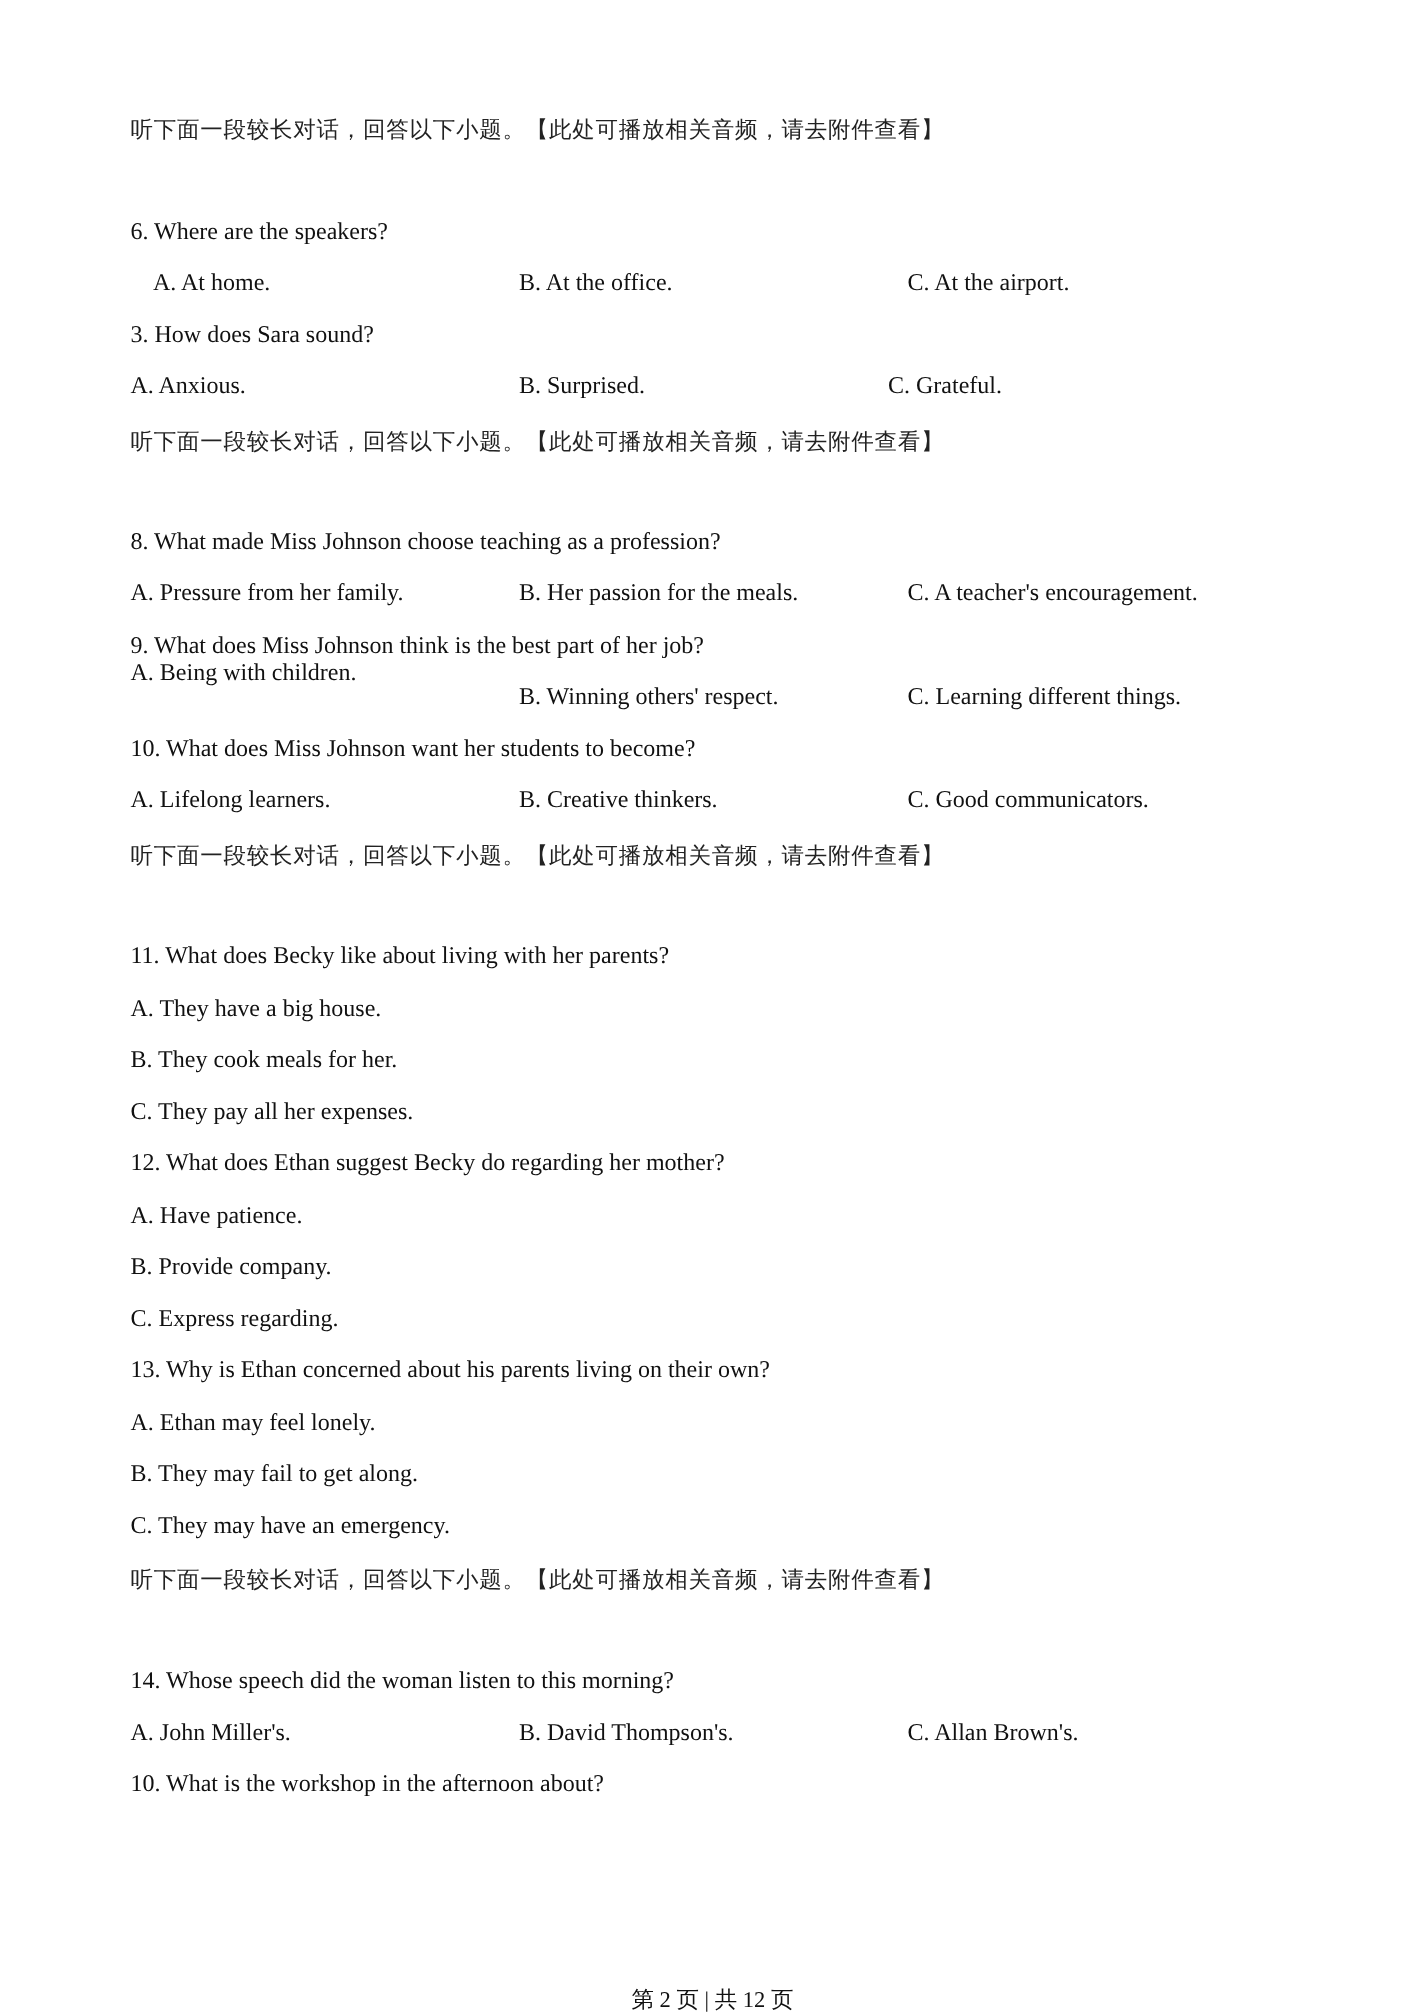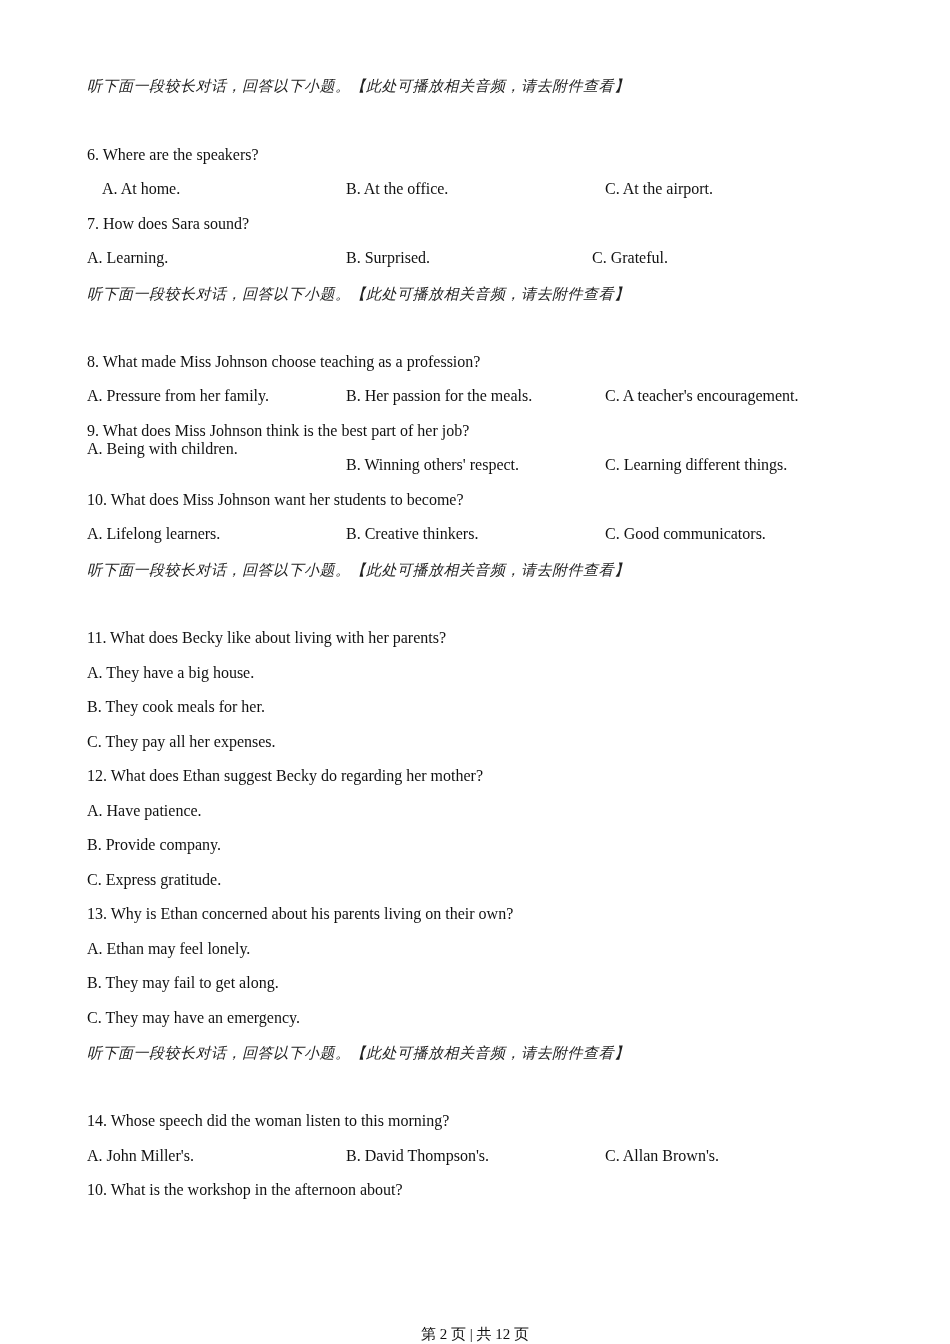--- a/index.html
+++ b/index.html
@@ -1,35 +1,35 @@
 <!DOCTYPE html>
 <html><head>
 <meta charset="utf-8">
 <style>
   html, body { margin: 0; padding: 0; background: #ffffff; }
   body { width: 950px; height: 1344px; position: relative; overflow: hidden;
          font-family: "Liberation Serif", "DejaVu Serif", serif; color: #111; font-size: 16px; }
   .line { position: absolute; left: 87px; white-space: nowrap; line-height: 20px; }
   .opt { position: absolute; white-space: nowrap; line-height: 20px; }
-  .cn { font-family: "DejaVu Sans", sans-serif; font-size: 15px; color: #222; letter-spacing: 0.5px; font-style: italic; }
+  .cn { font-family: "DejaVu Sans", sans-serif; font-size: 15px; color: #222; letter-spacing: 0.5px; }
   .footer { position: absolute; top: 1324px; left: 0; width: 950px; text-align: center;
             font-size: 15px; line-height: 20px; }
 </style>
 </head>
 <body>
 
 <div class="line cn" style="top:76px">听下面一段较长对话，回答以下小题。【此处可播放相关音频，请去附件查看】</div>
 
 <div class="line" style="top:145px">6. Where are the speakers?</div>
 <div class="opt" style="top:179px;left:102px">A. At home.</div>
 <div class="opt" style="top:179px;left:346px">B. At the office.</div>
 <div class="opt" style="top:179px;left:605px">C. At the airport.</div>
 
-<div class="line" style="top:214px">7. How does Sara sound?</div>
-<div class="opt" style="top:248px;left:87px">A. Learning.</div>
+<div class="line" style="top:214px">3. How does Sara sound?</div>
+<div class="opt" style="top:248px;left:87px">A. Anxious.</div>
 <div class="opt" style="top:248px;left:346px">B. Surprised.</div>
 <div class="opt" style="top:248px;left:592px">C. Grateful.</div>
 
 <div class="line cn" style="top:284px">听下面一段较长对话，回答以下小题。【此处可播放相关音频，请去附件查看】</div>
 
 <div class="line" style="top:352px">8. What made Miss Johnson choose teaching as a profession?</div>
 <div class="opt" style="top:386px;left:87px">A. Pressure from her family.</div>
 <div class="opt" style="top:386px;left:346px">B. Her passion for the meals.</div>
 <div class="opt" style="top:386px;left:605px">C. A teacher's encouragement.</div>
 
@@ -46,21 +46,21 @@
 <div class="line cn" style="top:560px">听下面一段较长对话，回答以下小题。【此处可播放相关音频，请去附件查看】</div>
 
 <div class="line" style="top:628px">11. What does Becky like about living with her parents?</div>
 <div class="line" style="top:663px">A. They have a big house.</div>
 <div class="line" style="top:697px">B. They cook meals for her.</div>
 <div class="line" style="top:732px">C. They pay all her expenses.</div>
 
 <div class="line" style="top:766px">12. What does Ethan suggest Becky do regarding her mother?</div>
 <div class="line" style="top:801px">A. Have patience.</div>
 <div class="line" style="top:835px">B. Provide company.</div>
-<div class="line" style="top:870px">C. Express gratitude.</div>
+<div class="line" style="top:870px">C. Express regarding.</div>
 
 <div class="line" style="top:904px">13. Why is Ethan concerned about his parents living on their own?</div>
 <div class="line" style="top:939px">A. Ethan may feel lonely.</div>
 <div class="line" style="top:973px">B. They may fail to get along.</div>
 <div class="line" style="top:1008px">C. They may have an emergency.</div>
 
 <div class="line cn" style="top:1043px">听下面一段较长对话，回答以下小题。【此处可播放相关音频，请去附件查看】</div>
 
 <div class="line" style="top:1111px">14. Whose speech did the woman listen to this morning?</div>
 <div class="opt" style="top:1146px;left:87px">A. John Miller's.</div>

